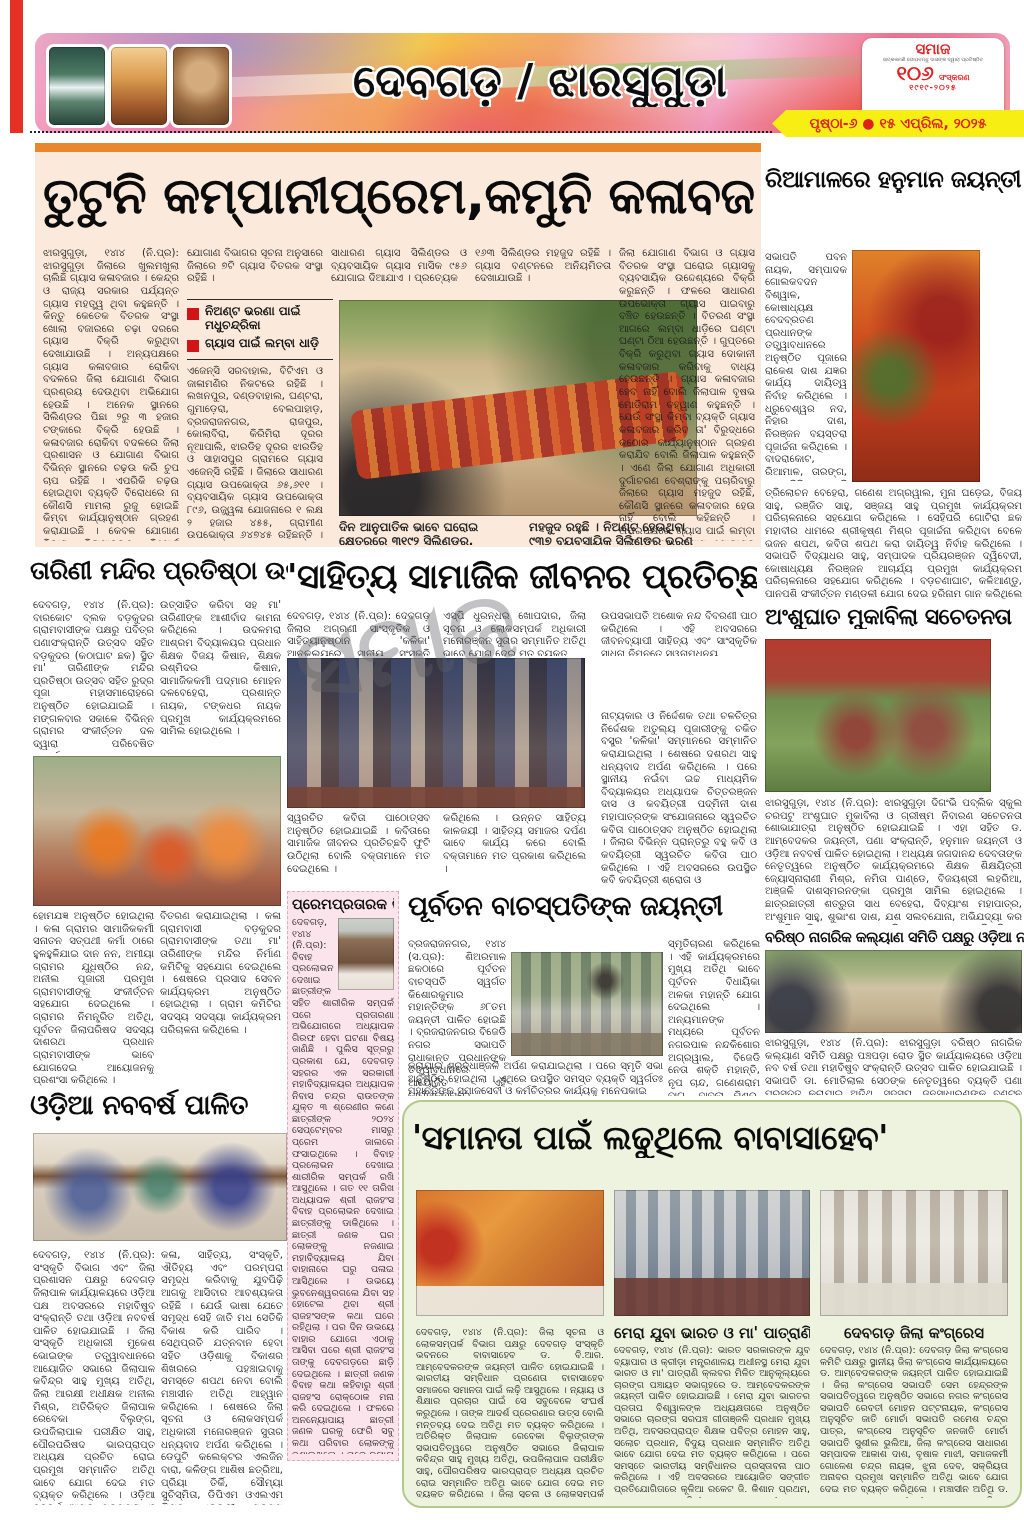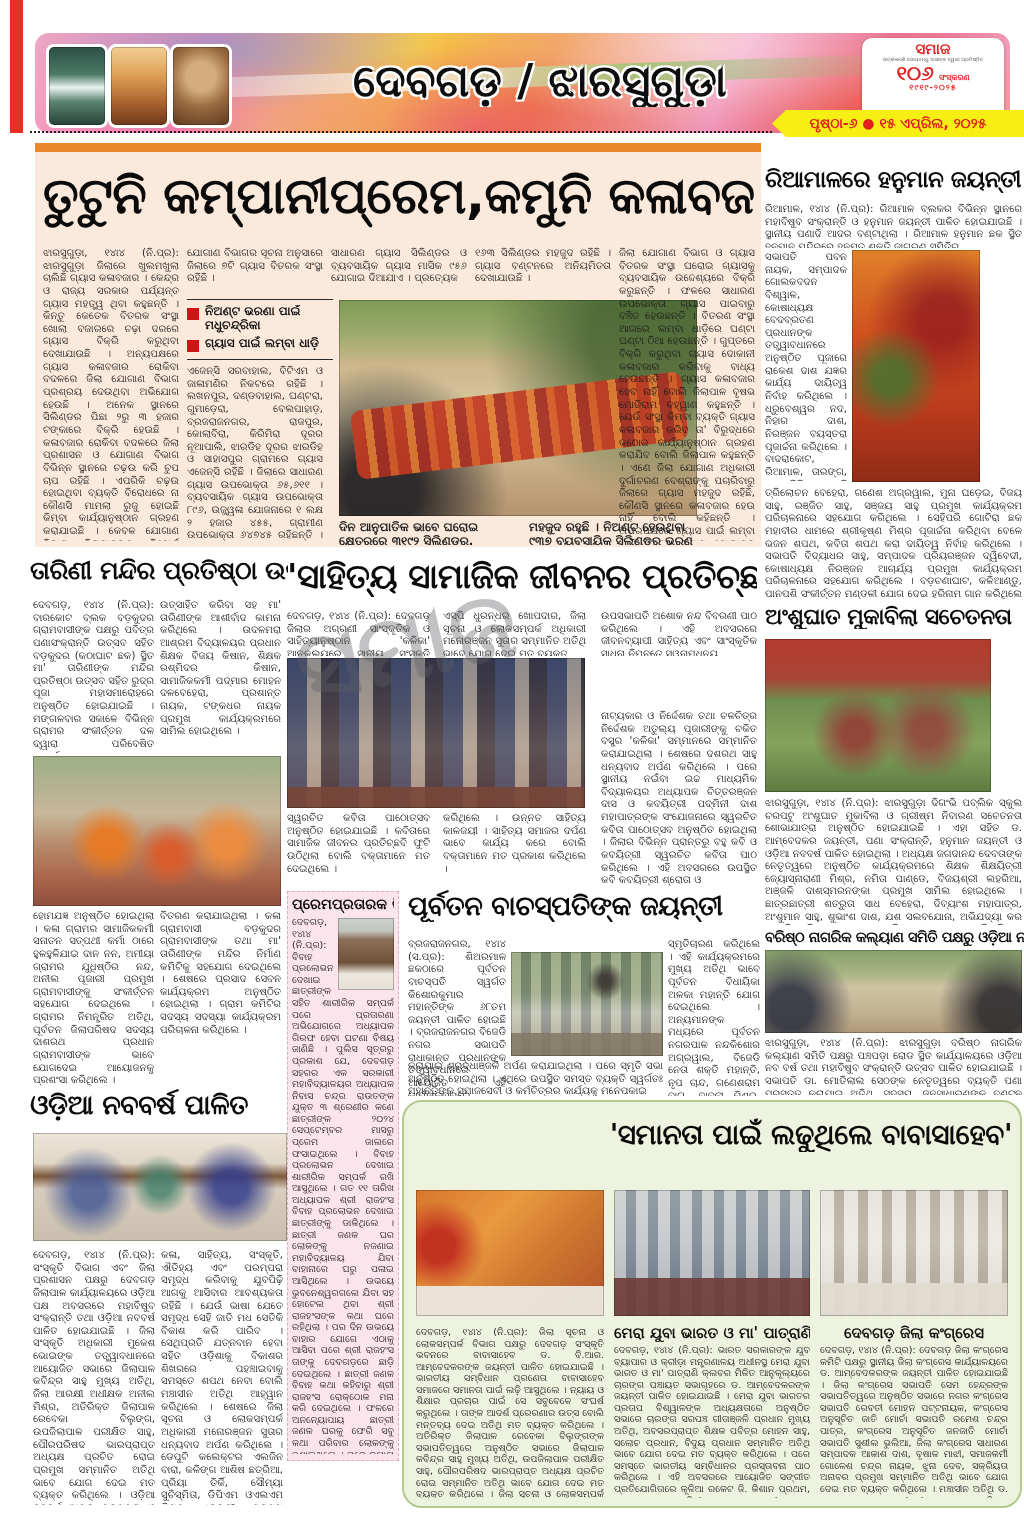--- a/index.html
+++ b/index.html
@@ -90,21 +90,20 @@
                 radial-gradient(circle at 86% 18%, rgba(70,100,50,.85) 16%, rgba(70,100,50,0) 45%),
                 linear-gradient(180deg,#7f9a55 0%,#9dab6d 16%,#cdb68b 30%,#dacca5 55%,#c8ac85 78%,#b2946e 100%);">
     <div class="abs" style="left:4%;top:42%;width:93%;height:32%;transform:rotate(-7deg);border-radius:10px;opacity:.92;
                 background:repeating-linear-gradient(90deg,#c23a22 0 13px,#e07a33 13px 21px,#a82f23 21px 33px,#d95c28 33px 41px);"></div>
   </div>
   <div class="abs cap" style="left:339px;top:520px;width:182px;height:25px;">ଦିନ ଆନୁପାତିକ ଭାବେ ଘରୋଇ କ୍ଷେତ୍ରରେ ୩୧୯୨ ସିଲିଣ୍ଡର, ବ୍ୟବସାୟିକ କ୍ଷେତ୍ର ପାଇଁ</div>
   <div class="abs cap" style="left:529px;top:520px;width:168px;height:25px;">ମହଜୁଦ ରହୁଛି । ନିଅଣ୍ଟ ହେଉଥିବା ୯୩୭ ବ୍ୟବସାୟିକ ସିଲିଣ୍ଡର ଭରଣ କରିବା ପାଇଁ</div>
   <div class="abs body-txt" style="left:619px;top:247px;width:136px;height:294px;">ଜିଲା ଯୋଗାଣ ବିଭାଗ ଓ ଗ୍ୟାସ ବିତରକ ସଂସ୍ଥା ଘରୋଇ ଗ୍ୟାସକୁ ବ୍ୟବସାୟିକ ଉଦ୍ଦେଶ୍ୟରେ ବିକ୍ରି କରୁଛନ୍ତି । ଫଳରେ ସାଧାରଣ ଉପଭୋକ୍ତା ଗ୍ୟାସ ପାଇବାରୁ ବଞ୍ଚିତ ହେଉଛନ୍ତି । ବିତରଣ ସଂସ୍ଥା ଆଗରେ ଲମ୍ବା ଧାଡ଼ିରେ ଘଣ୍ଟା ଘଣ୍ଟା ଠିଆ ହେଉଛନ୍ତି । ଗୁପ୍ତରେ ବିକ୍ରି କରୁଥିବା ଗ୍ୟାସ ଦୋକାନୀ କଳାବଜାର କରିବାକୁ ବାଧ୍ୟ ହେଉଛନ୍ତି । ଗ୍ୟାସ କଳାବଜାର ହେବ ନାହିଁ ବୋଲି ଜିଲାପାଳ ବୃଷଭ ମୋତିରାମ ଚହ୍ୱାଣ କହୁଛନ୍ତି । ଯେଉଁ ସଂସ୍ଥା କିମ୍ବା ବ୍ୟକ୍ତି ଗ୍ୟାସ କଳାବଜାର କରିବ ତା' ବିରୁଦ୍ଧରେ କଠୋର କାର୍ଯ୍ୟାନୁଷ୍ଠାନ ଗ୍ରହଣ କରାଯିବ ବୋଲି ଜିଲାପାଳ କହୁଛନ୍ତି । ଏଣେ ଜିଲା ଯୋଗାଣ ଅଧିକାରୀ ଦୁର୍ଗାଚରଣ ବେଶ୍ରାଙ୍କୁ ପଚାରିବାରୁ ଜିଲାରେ ଗ୍ୟାସ ମହଜୁଦ ରହିଛି, କୌଣସି ସ୍ଥାନରେ କଳାବଜାର ହେଉ ନାହିଁ ବୋଲି କହିଛନ୍ତି । ଅପରପକ୍ଷରେ ଗ୍ୟାସ ପାଇଁ ଲମ୍ବା ଧାଡ଼ି ଜିଲାରେ ଗ୍ୟାସ ଯୋଗାଣର ଦୟନୀୟ ସ୍ଥିତି ସୂଚାଇ ଦେଉଛି । ଜିଲାପାଳ ତୁରନ୍ତ ଗ୍ୟାସ କଳାବଜାର ବନ୍ଦ ପାଇଁ କଠୋର ପଦକ୍ଷେପ ଗ୍ରହଣ କରିବାକୁ ଦାବି ହେଉଛି ।</div>
 
   <div class="abs headline" style="left:765px;top:166px;width:258px;font-size:23px;">ରିଆମାଳରେ ହନୁମାନ ଜୟନ୍ତୀ</div>
-  <div class="abs body-txt" style="left:765px;top:203px;width:257px;height:45px;">ରିଆମାଳ, ୧୪ା୪ (ନି.ପ୍ର): ରିଆମାଳ ବ୍ଲକର ବିଭିନ୍ନ ସ୍ଥାନରେ ମହାବିଷୁବ ସଂକ୍ରାନ୍ତି ଓ ହନୁମାନ ଜୟନ୍ତୀ ପାଳିତ ହୋଇଯାଇଛି । ସ୍ଥାନୀୟ ପଣାଦି ଆଦର ବଣ୍ଟାଥିଲା । ରିଆମାଳ ହନୁମାନ ଛକ ସ୍ଥିତ ହନୁମାନ ମନ୍ଦିରରେ ହନୁମତ ଶକ୍ତି ଜାଗରଣ ସମିତିର</div>
   <div class="abs body-txt" style="left:765px;top:251px;width:82px;height:230px;">ସଭାପତି ପବନ ନାୟକ, ସମ୍ପାଦକ ଗୋଲକବଦନ ବିଶ୍ୱାଳ, କୋଷାଧ୍ୟକ୍ଷ ବେଦବ୍ରତଣ ପ୍ରଧାନଙ୍କ ତତ୍ତ୍ୱାବଧାନରେ ଅନୁଷ୍ଠିତ ପୂଜାରେ ରାକେଶ ଦାଶ ଯଜ୍ଞର କାର୍ଯ୍ୟ ଦାୟିତ୍ୱ ନିର୍ବାହ କରିଥିଲେ । ଧ୍ରୁବେଶ୍ୱର ନଦ, ନିହାର ଦାଶ, ନିରଞ୍ଜନ ବୟସ୍ତରା ପୂଜାର୍ଚ୍ଚନା କରିଥିଲେ । ବାଦରାକୋଟ, ରିଆମାଳ, ତାରଙ୍ଗ, ତାବଦାବିଳି ଆଦି ସ୍ଥାନରେ ମଣ୍ଡଳୀ, ଗୁରୁଦିଗୁଡ଼ା, ବାଦରାକୋଟ, ରଲୋମୁଣ୍ଡା ଆଦି କୃଷ୍ଣଗୁରୁ ଦଳ ନାମ ସଂକୀର୍ତ୍ତନ କରିଥିଲେ । ଶ୍ରଦ୍ଧାଳୁ ଭକ୍ତଙ୍କ ପାଇଁ ପ୍ରସାଦ ସେବନ ବ୍ୟବସ୍ଥା ହୋଇଥିଲା ।</div>
   <div class="abs photo" style="left:852px;top:250px;width:128px;height:232px;
               background:
                 radial-gradient(circle at 30% 55%, rgba(60,120,50,.8) 10%, rgba(60,120,50,0) 32%),
                 radial-gradient(circle at 70% 30%, rgba(150,30,30,.85) 12%, rgba(150,30,30,0) 40%),
                 linear-gradient(180deg,#e0812a 0%,#cf4f1f 38%,#b93a1c 70%,#8f2c16 100%);"></div>
   <div class="abs body-txt" style="left:765px;top:487px;width:257px;height:112px;">ତ୍ରିଲୋଚନ ବେହେରା, ଗଣେଶ ଅଗ୍ରୱାଲ, ମୁନା ଘଡ଼େଇ, ବିଜୟ ସାହୁ, ରଞ୍ଜିତ ସାହୁ, ସଞ୍ଜୟ ସାହୁ ପ୍ରମୁଖ କାର୍ଯ୍ୟକ୍ରମ ପରିଚାଳନାରେ ସହଯୋଗ କରିଥିଲେ । ସେହିପରି ଗୋଟିରା ଛକ ମହାବୀର ଧାମରେ ଶ୍ରୀକୃଷ୍ଣ ମିଶ୍ର ପୂଜାର୍ଚ୍ଚନା କରିଥିବା ବେଳେ ଭଜନ ଶପଥ, କବିତା ଶପଥ କରା ଦାୟିତ୍ୱ ନିର୍ବାହ କରିଥିଲେ । ସଭାପତି ବିଦ୍ୟାଧର ସାହୁ, ସମ୍ପାଦକ ପ୍ରିୟରଞ୍ଜନ ଦ୍ୱିବେଦୀ, କୋଷାଧ୍ୟକ୍ଷ ନିରଞ୍ଜନ ଆଚାର୍ଯ୍ୟ ପ୍ରମୁଖ କାର୍ଯ୍ୟକ୍ରମ ପରିଚାଳନାରେ ସହଯୋଗ କରିଥିଲେ । ବଡ଼ଚଣାଘାଟ, କଳିଆଣ୍ଡୁ, ପାନପଶି ସଂକୀର୍ତ୍ତନ ମଣ୍ଡଳୀ ଯୋଗ ଦେଇ ହରିନାମ ଗାନ କରିଥିଲେ । ସେହିପରି ଝୋଗାଲପେଟା, ସନ୍ତପଲି, ତେଲିମୁଣ୍ଡା, ଟିକଟାର, ଗତଖଣ୍ଡି, ସିଲୁଟି ସମେତ ବିଭିନ୍ନ ସ୍ଥାନରେ ହନୁମାନ ଜୟନ୍ତୀ ପାଳିତ ହୋଇଯାଇଛି ।</div>
 
   <div class="abs headline" style="left:765px;top:604px;width:258px;font-size:22px;">ଅଂଶୁଘାତ ମୁକାବିଲା ସଚେତନତା</div>
   <div class="abs photo" style="left:765px;top:639px;width:226px;height:153px;
@@ -163,21 +162,21 @@
   <div class="abs photo" style="left:511px;top:952px;width:152px;height:104px;
               background:
                 radial-gradient(circle at 62% 28%, rgba(60,55,50,.9) 5%, rgba(60,55,50,0) 16%),
                 linear-gradient(0deg, rgba(130,120,100,.85) 0 22%, rgba(130,120,100,0) 22%),
                 repeating-linear-gradient(90deg, rgba(200,195,185,.45) 0 10px, rgba(90,90,110,.4) 10px 20px),
                 linear-gradient(180deg,#7e9e63 0%,#8fa873 40%,#cdd3bc 58%,#9b8e76 100%);"></div>
   <div class="abs body-txt" style="left:668px;top:938px;width:92px;height:158px;">ସ୍ମୃତିଚାରଣ କରିଥିଲେ । ଏହି କାର୍ଯ୍ୟକ୍ରମରେ ମୁଖ୍ୟ ଅତିଥି ଭାବେ ପୂର୍ବତନ ବିଧାୟିକା ଅଳକା ମହାନ୍ତି ଯୋଗ ଦେଇଥିଲେ । ଅନ୍ୟମାନଙ୍କ ମଧ୍ୟରେ ପୂର୍ବତନ ନଗରପାଳ ନନ୍ଦକିଶୋର ଅଗ୍ରୱାଲ, ବିଜେଡି ନେତା ଶକ୍ତି ମହାନ୍ତି, ନୃପ ଚାନ୍ଦ, ଗଣେଶରାମ ବାଗ, ବାବୁଲା ମିଶ୍ର, ଅରୁଣ ମୁଣ୍ଡା, ସୁରେଶ ଟେୱାର, ଗୋବିନ୍ଦ ସାହୁ, ଲାଲୁ ଜି, ବିଜୟ ଦାସ, ନନ୍ଦିନୀ ପ୍ରଧାନ, କାଉନସିଲର ପ୍ରଜ୍ଞା ଚଢ଼ନାୟକ, କ୍ଷୀରୋଦିନୀ ବେନଘାତି, କୁମୁଦିନୀ ଗଡ଼ତିଆ, ଦମୟନ୍ତୀ ଗଡ଼ତିଆ, ଝୁର୍ଲିଣ ସୁନା, ଅନିତା ଗଡ଼ତିଆ ପ୍ରମୁଖ ଉପସ୍ଥିତ ଥିଲେ ।</div>
   <div class="abs body-txt" style="left:408px;top:1060px;width:255px;height:36px;">କରାଯାଇ ଶ୍ରଦ୍ଧାଞ୍ଜଳି ଅର୍ପଣ କରାଯାଇଥିଲା । ପରେ ସ୍ମୃତି ସଭା ଅନୁଷ୍ଠିତ ହୋଇଥିଲା । ଏଥିରେ ଉପସ୍ଥିତ ସମସ୍ତ ବ୍ୟକ୍ତି ସ୍ୱର୍ଗତଃ ମହାନ୍ତିଙ୍କ ସମାଜସେବୀ ଓ କର୍ମଚିତ୍ରର କାର୍ଯ୍ୟକୁ ମନେପକାଇ</div>
 
   <div class="abs" style="left:402px;top:1100px;width:620px;height:408px;background:#eef3df;border:2px solid #b3c98c;border-radius:20px;box-sizing:border-box;"></div>
-  <div class="abs headline" style="left:412px;top:1118px;width:600px;font-size:28px;text-align:right;">'ସମାନତା ପାଇଁ ଲଢୁଥିଲେ ବାବାସାହେବ'</div>
+  <div class="abs headline" style="left:412px;top:1118px;width:600px;font-size:33px;text-align:left;">'ସମାନତା ପାଇଁ ଲଢୁଥିଲେ ବାବାସାହେବ'</div>
   <div class="abs photo" style="left:416px;top:1190px;width:188px;height:126px;
               background:
                 linear-gradient(0deg, rgba(235,232,222,.95) 0 24%, rgba(235,232,222,0) 24%),
                 radial-gradient(circle at 12% 45%, rgba(190,40,30,.9) 9%, rgba(190,40,30,0) 26%),
                 linear-gradient(135deg,#d8762c 0%,#e9993f 35%,#cf7a30 60%,#b0502a 100%);"></div>
   <div class="abs photo" style="left:614px;top:1190px;width:196px;height:126px;
               background:
                 linear-gradient(0deg, rgba(110,60,55,.9) 0 30%, rgba(110,60,55,0) 30%),
                 repeating-linear-gradient(90deg, rgba(235,235,240,.5) 0 12px, rgba(90,110,140,.4) 12px 22px),
                 linear-gradient(180deg,#b9bdb6 0%,#a5abac 40%,#8c9294 70%,#6d7476 100%);"></div>

